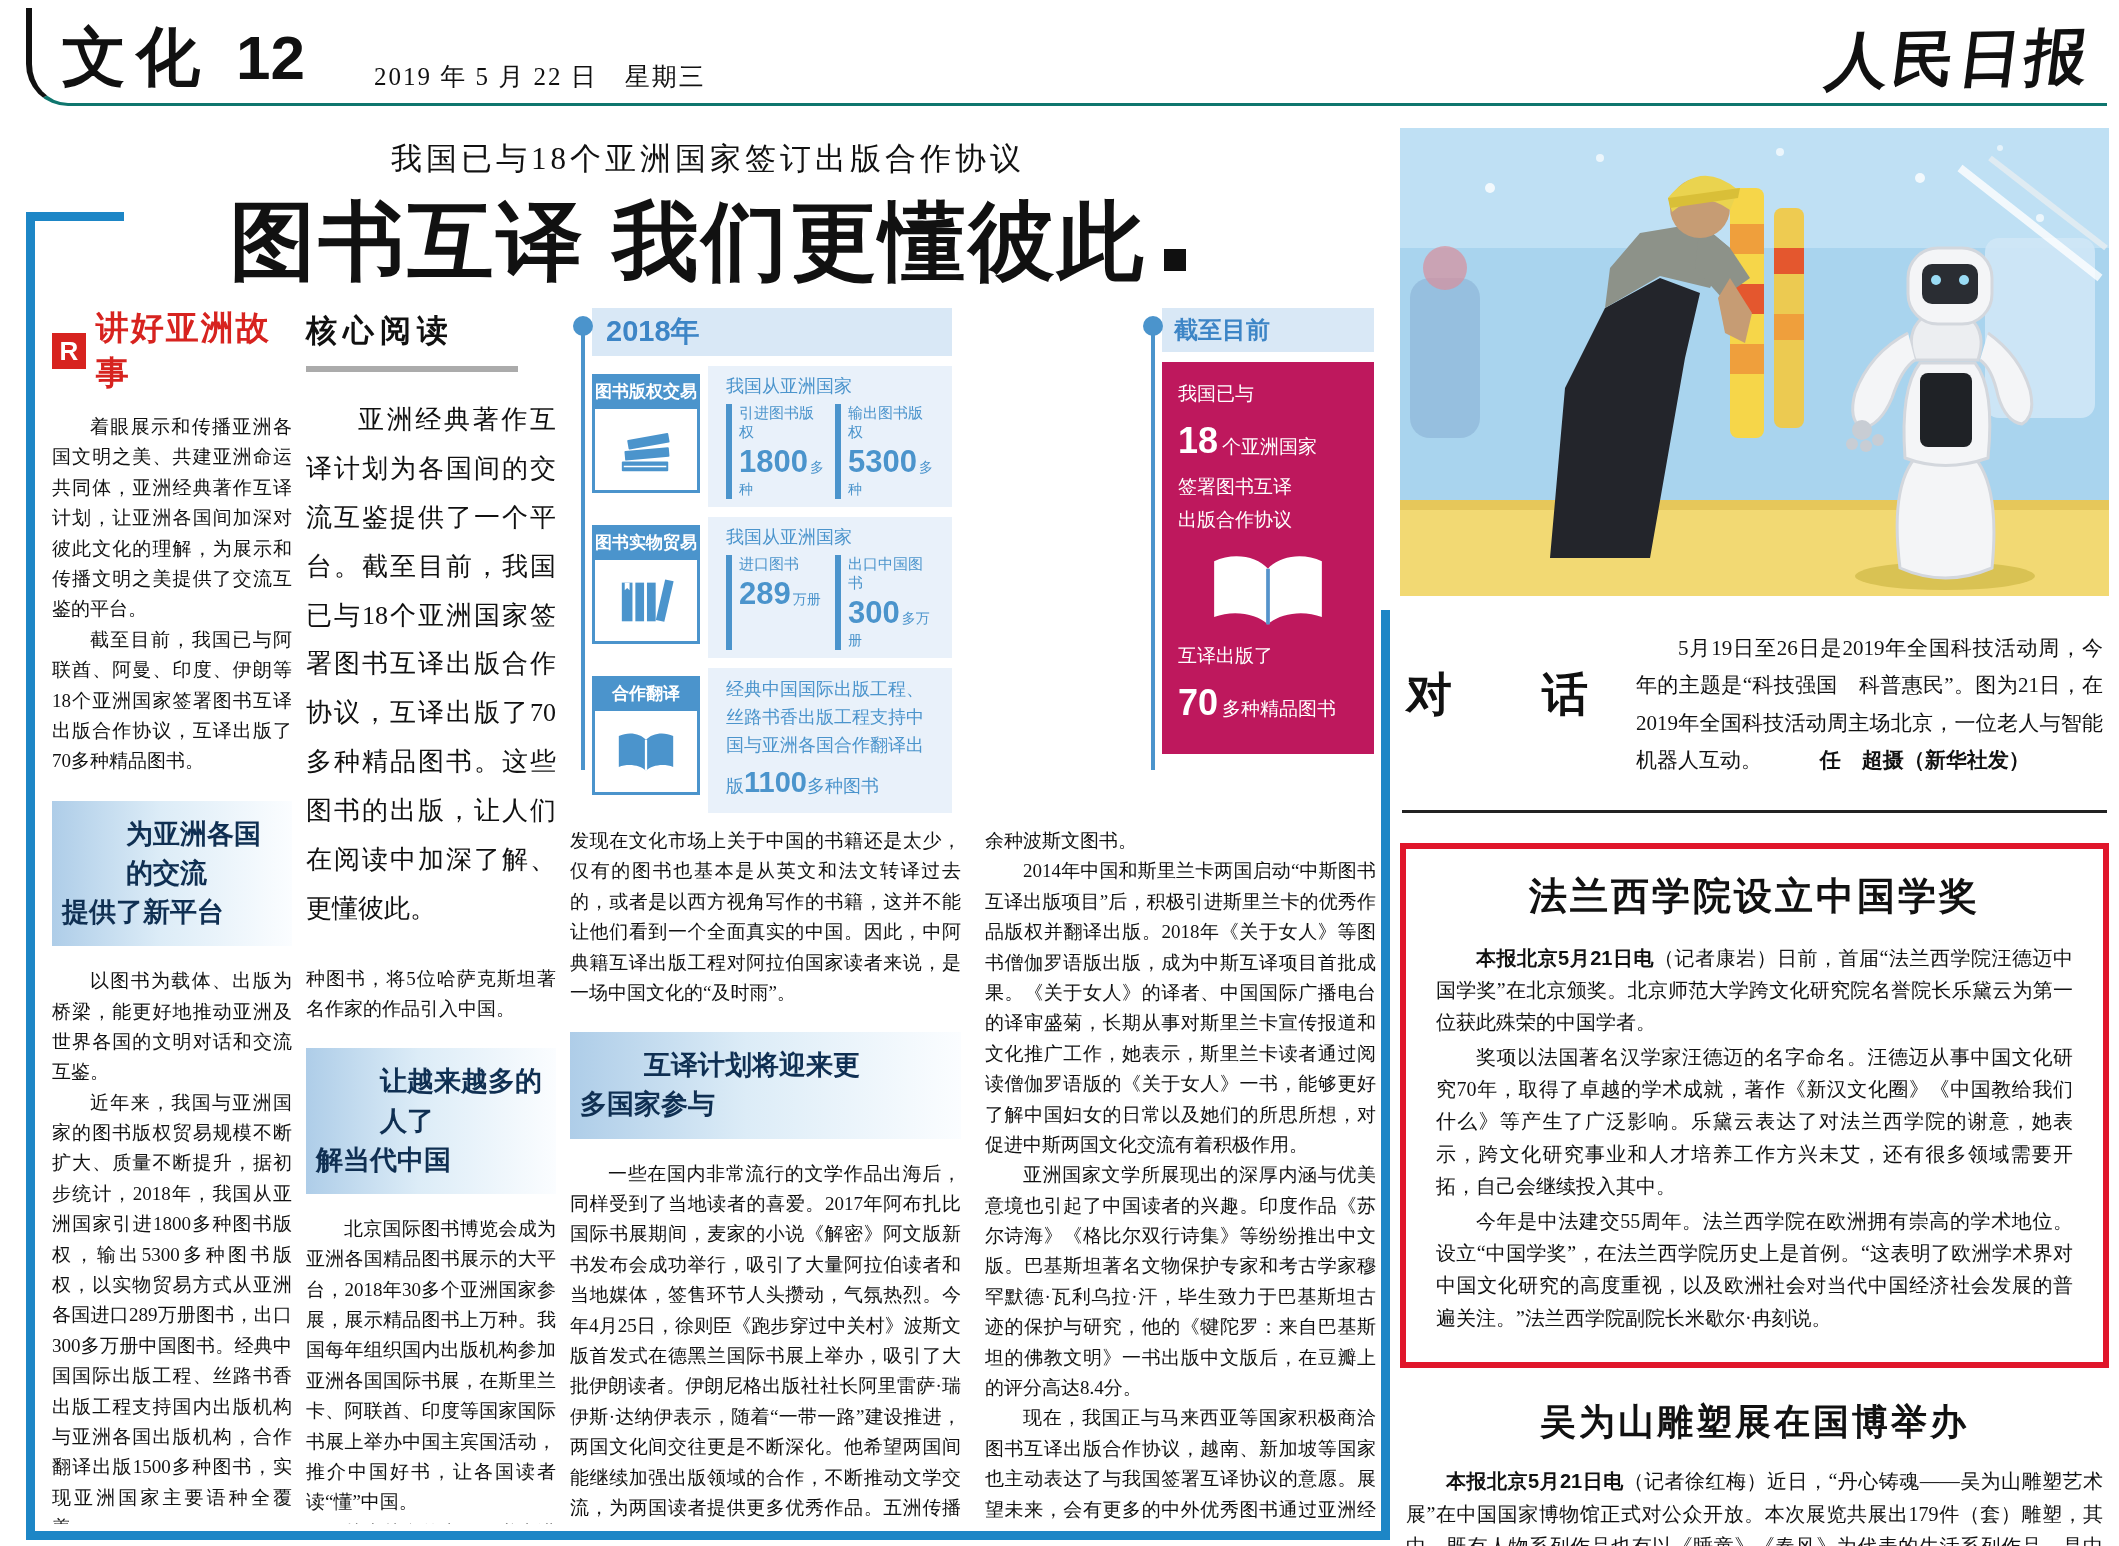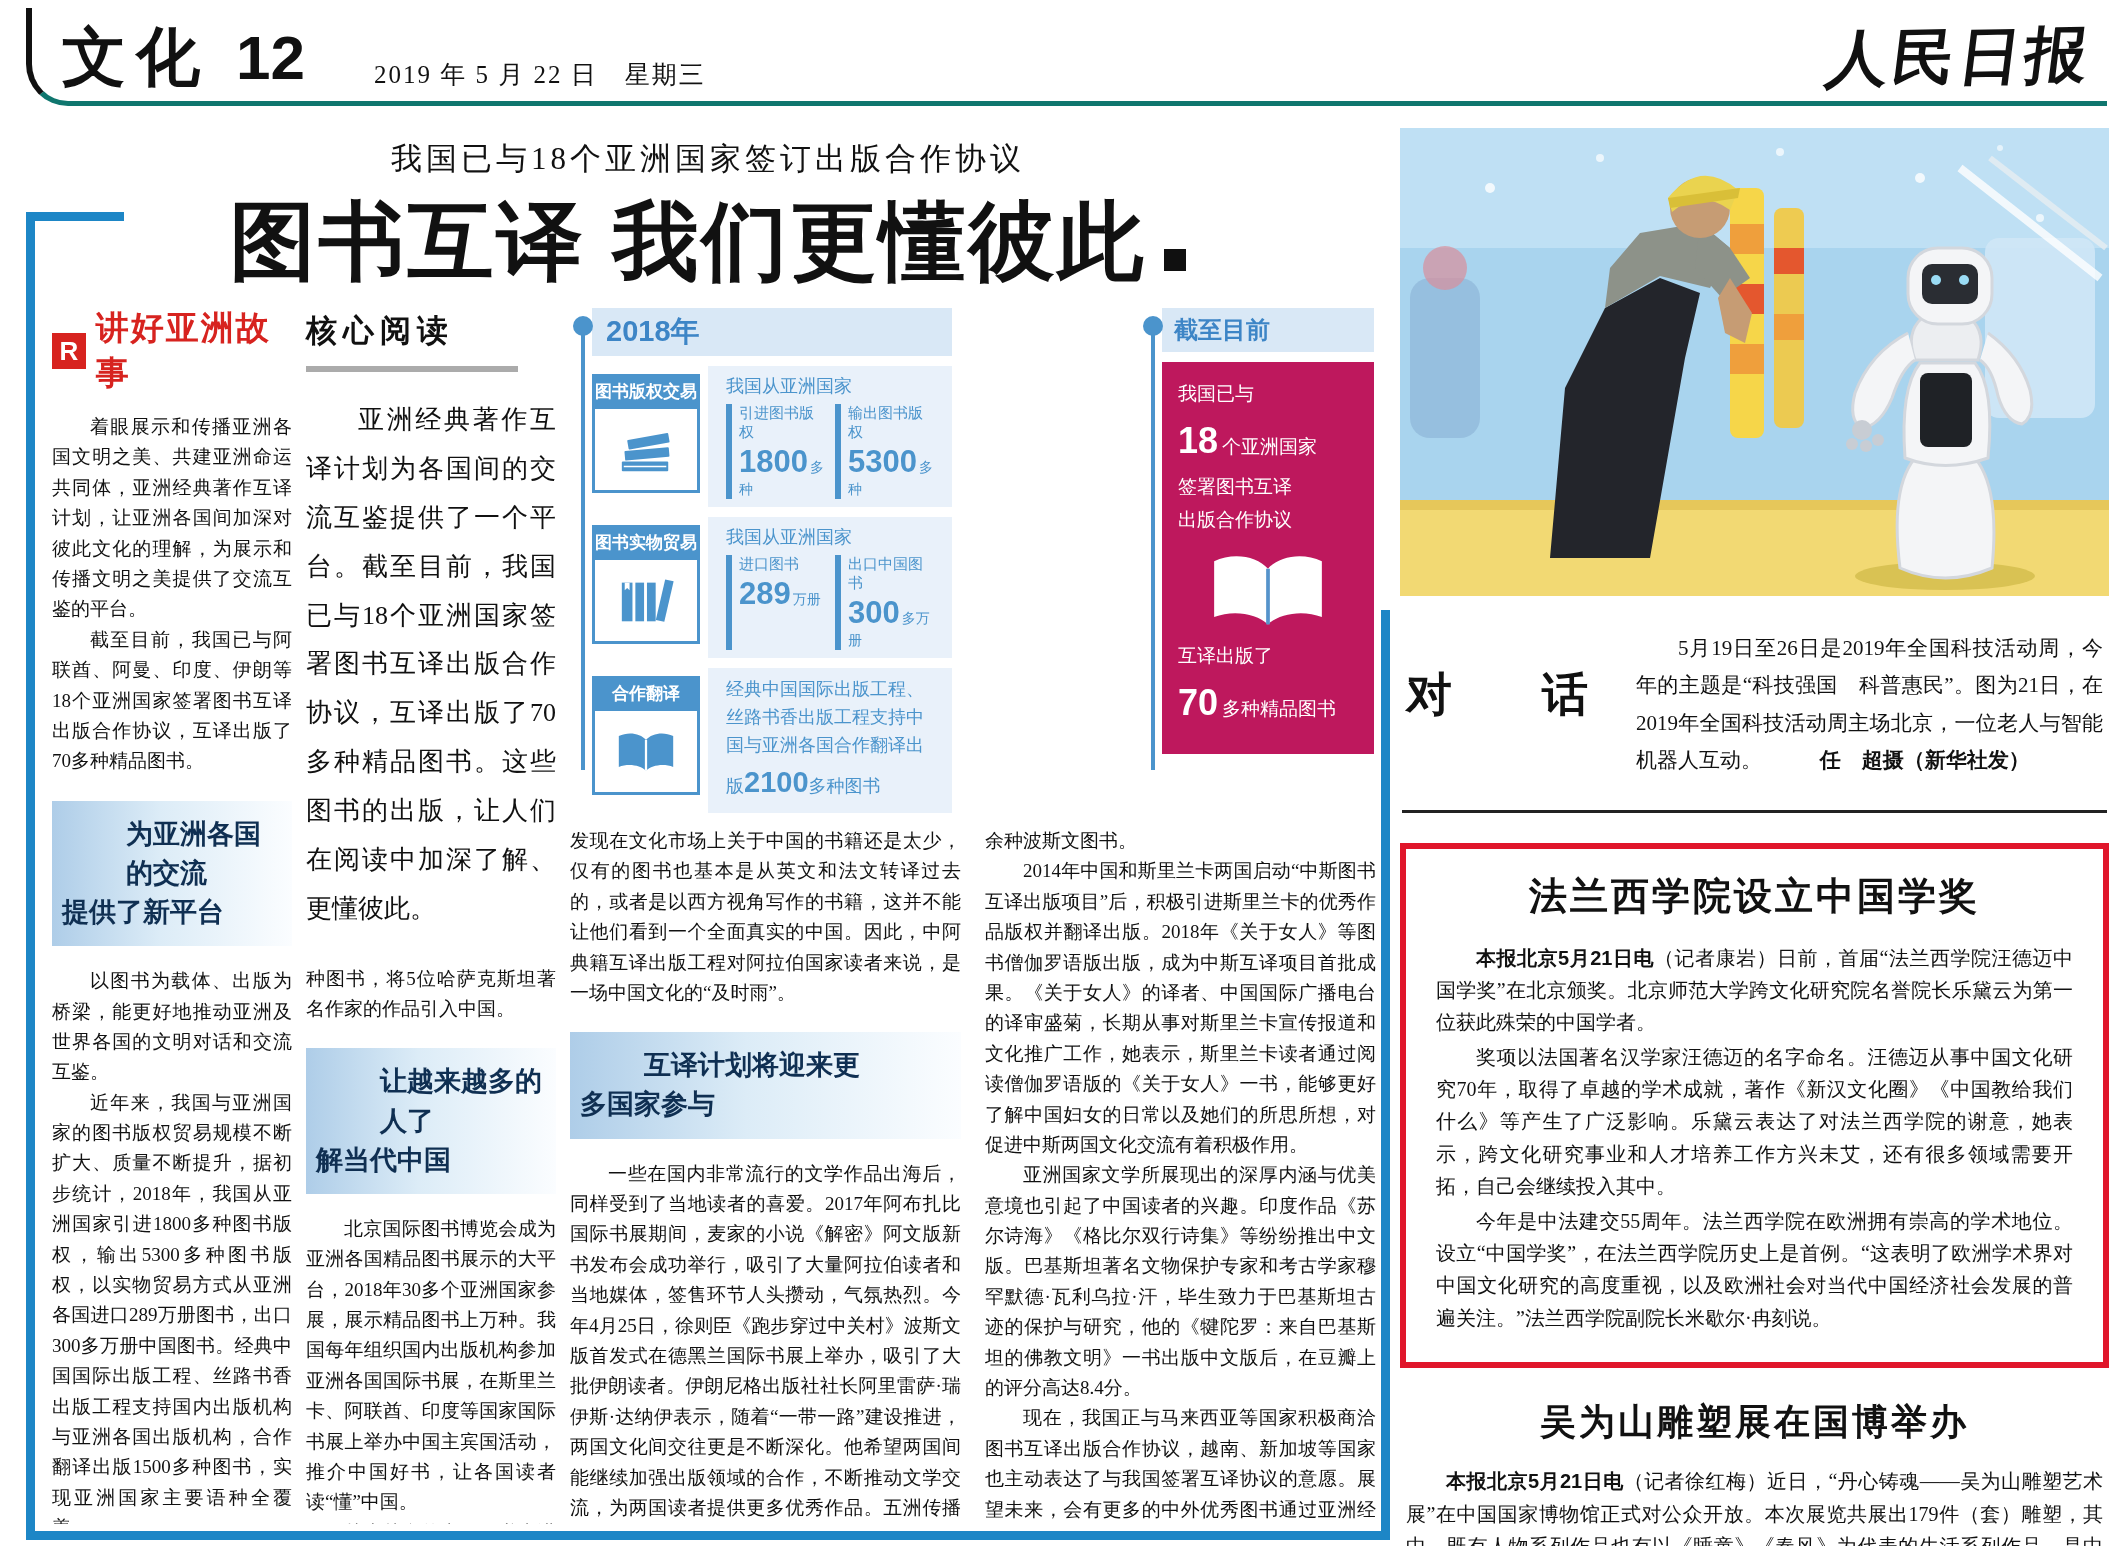--- a/index.html
+++ b/index.html
@@ -4,21 +4,21 @@
 <style>
   * { margin:0; padding:0; box-sizing:border-box; }
   html,body { background:#e8e8e8; }
   .page {
     position:relative; width:2119px; height:1546px; background:#ffffff;
     font-family:"Liberation Serif","DejaVu Serif",serif; color:#111; overflow:hidden;
   }
   
   .header {
     position:absolute; left:26px; top:8px; right:12px; height:98px;
-    border-left:6px solid #111; border-bottom:5px solid #0f766e;
+    border-left:6px solid #111; border-bottom:3px solid #0f766e;
     border-bottom-left-radius:42px;
   }
   .brand { position:absolute; left:30px; top:6px; display:flex; align-items:baseline; gap:26px;
            font-family:"Liberation Sans","DejaVu Sans",sans-serif; }
   .brand-section { font-size:64px; font-weight:900; letter-spacing:10px; }
   .brand-page { font-size:62px; font-weight:700; }
   .header-date { position:absolute; left:342px; bottom:10px; font-size:25px; letter-spacing:2px; }
   .masthead { position:absolute; right:16px; bottom:2px; font-size:62px; font-weight:900;
               font-family:"Liberation Serif",serif; transform:skewX(-8deg) rotate(-1deg);
               letter-spacing:4px; }
@@ -237,21 +237,21 @@
               <div class="ig-labelcol">
                 <div class="ig-label">合作翻译</div>
                 <div class="ig-iconbox">
                   <svg width="60" height="46" viewBox="0 0 64 46">
                       <path d="M3 6 C13 1 26 3 32 10 C38 3 51 1 61 6 V39 C51 35 38 37 32 43 C26 37 13 35 3 39 Z" fill="#4b94cc"></path>
                       <line x1="32" y1="10" x2="32" y2="43" stroke="#fff" stroke-width="2.4"></line>
                     </svg>
                 </div>
               </div>
               <div class="ig-content ig-coop">
-                <span>经典中国国际出版工程、丝路书香出版工程支持中国与亚洲各国合作翻译出版</span><span class="ig-num-inline">2100</span><span>多种图书</span>
+                <span>经典中国国际出版工程、丝路书香出版工程支持中国与亚洲各国合作翻译出版</span><span class="ig-num-inline">1100</span><span>多种图书</span>
               </div>
             </div>
           </div>
 
           <div class="ig-group ig-now">
             <div class="ig-vline"></div>
             <div class="ig-dot"></div>
             <div class="ig-header">截至目前</div>
             <div class="now-block">
               <div>我国已与</div>

